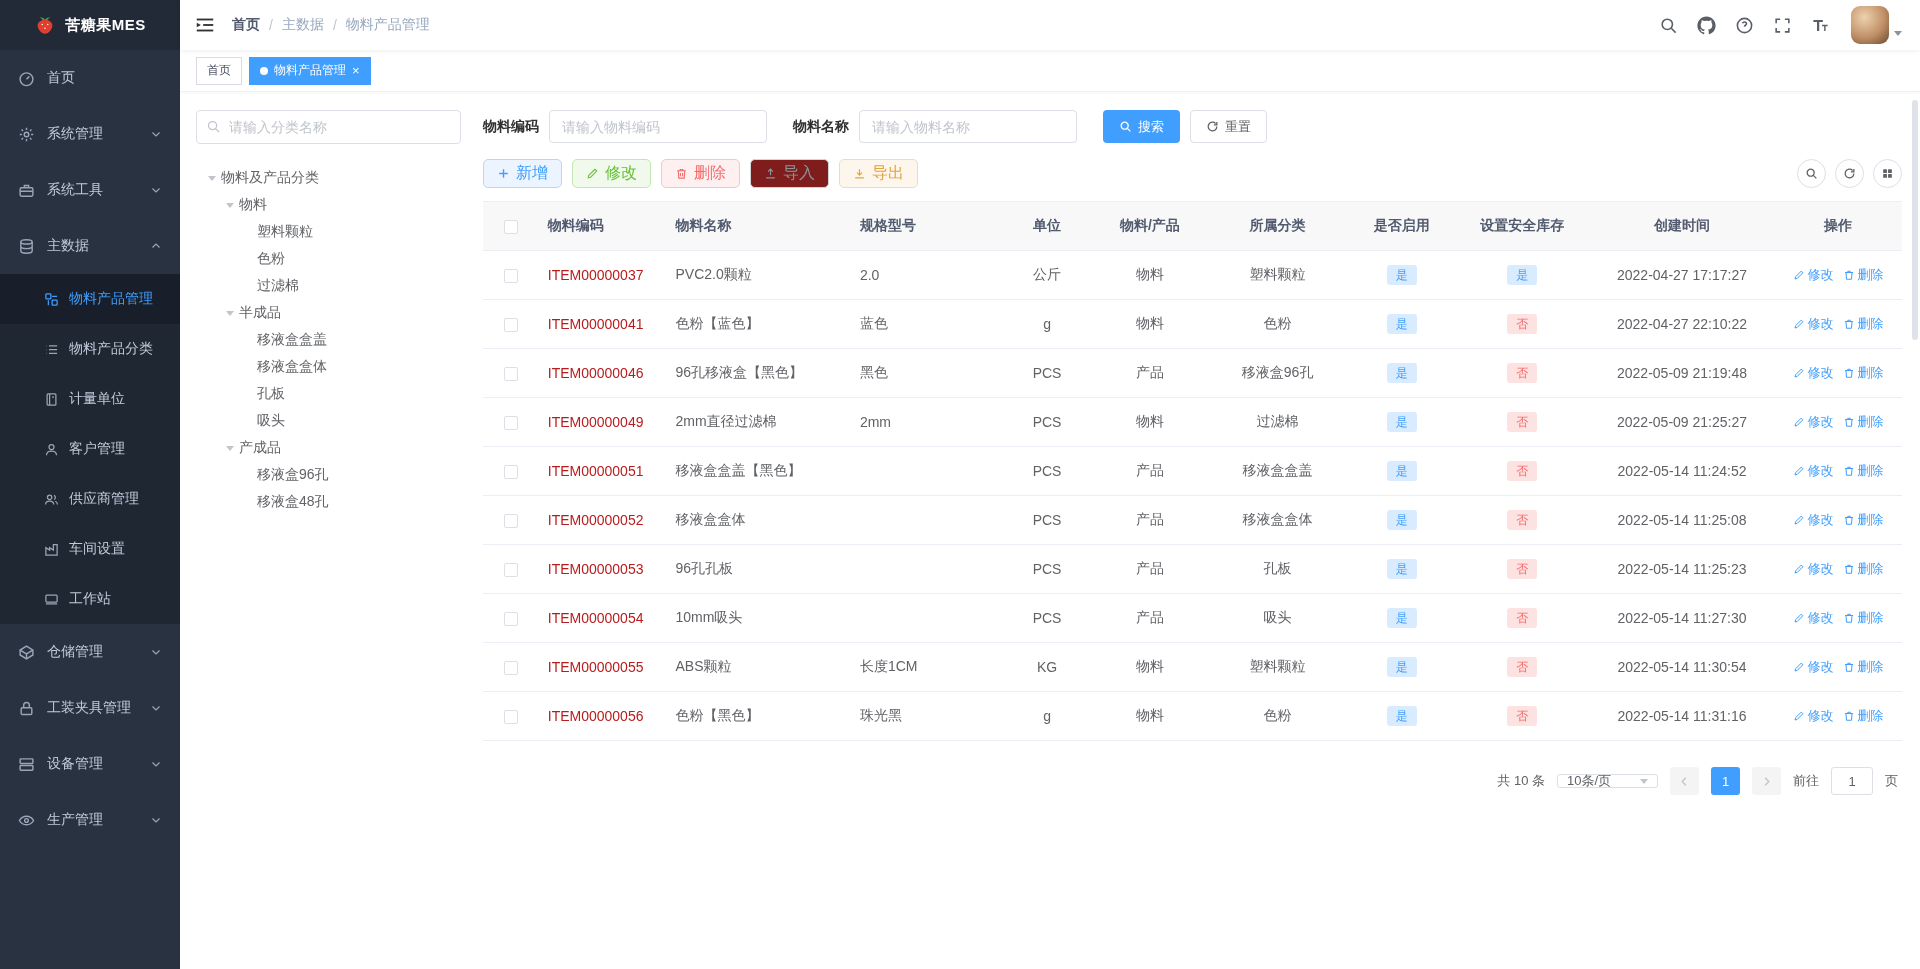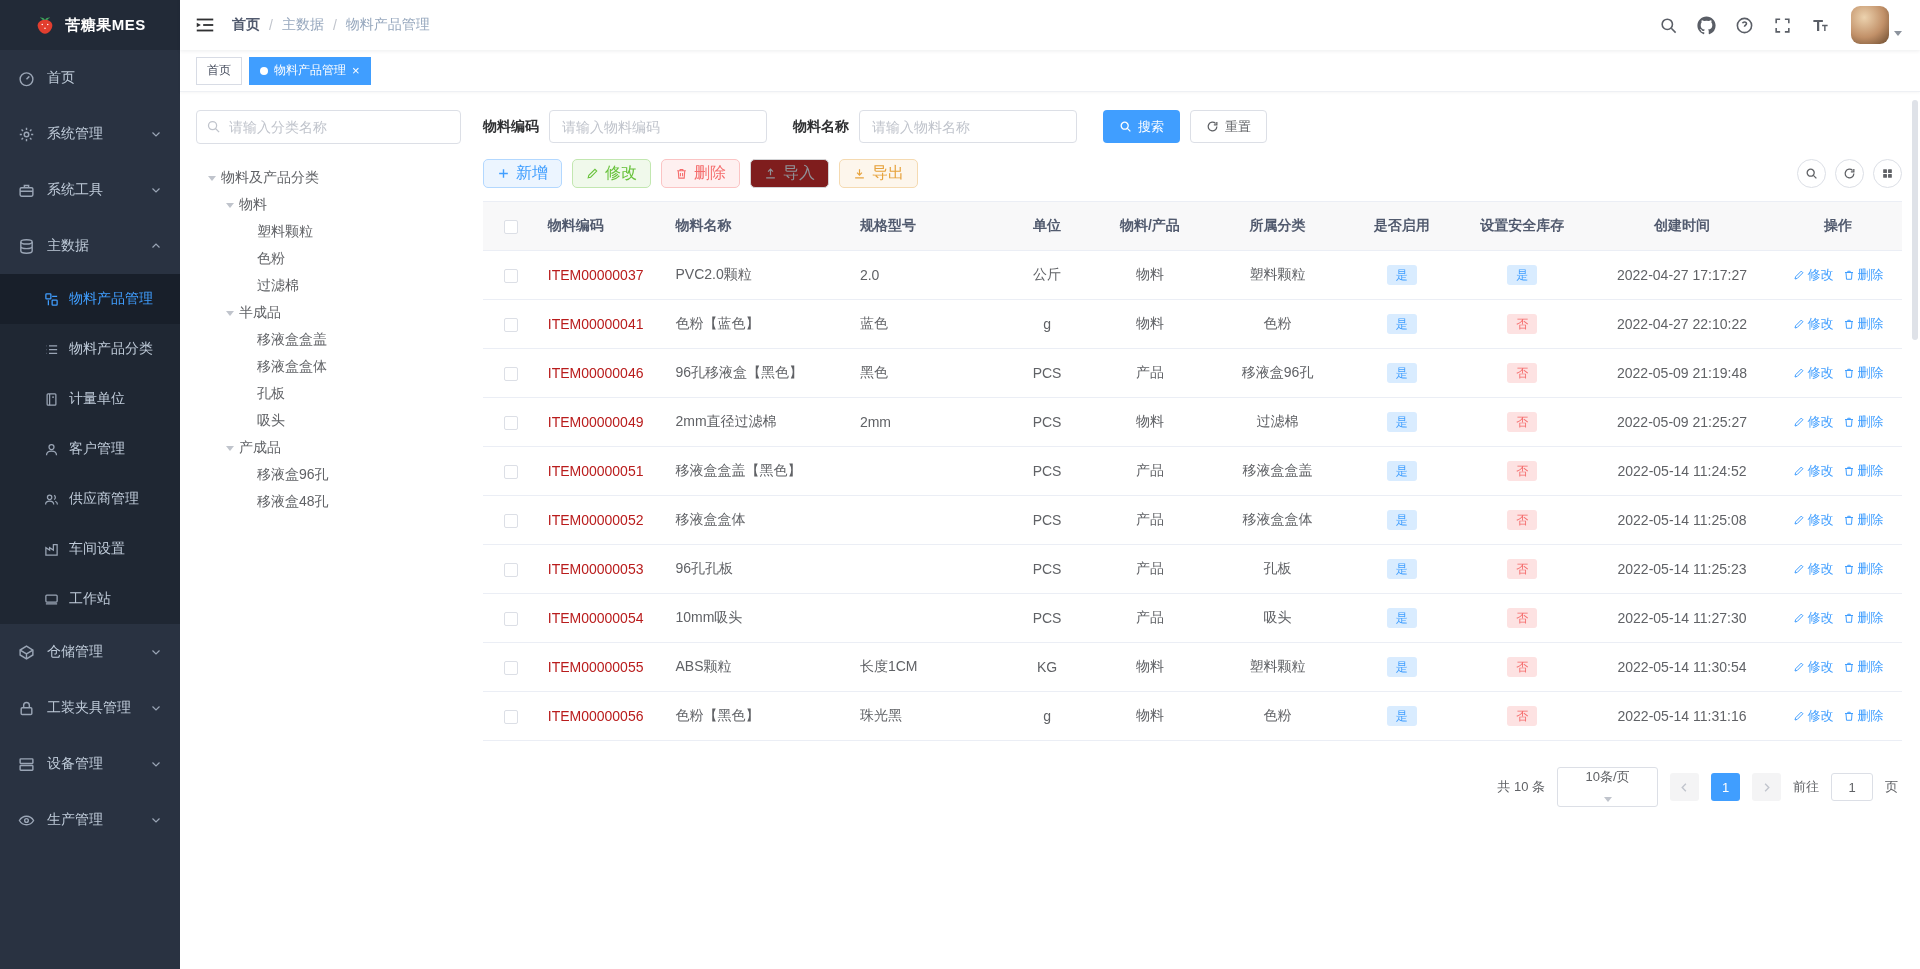--- a/index.html
+++ b/index.html
@@ -99,22 +99,22 @@
   .code-link { color:#b91c1c; cursor:pointer; }
   .badge { display:inline-block; min-width:30px; padding:3px 8px; border-radius:3px; font-size:12px; line-height:1.2; }
   .badge-yes { background:#d9ecff; color:#409eff; }
   .badge-no  { background:#fde2e2; color:#f56c6c; }
   .row-link { color:#409eff; font-size:13px; cursor:pointer; display:inline-flex; align-items:center; gap:3px; }
   .row-link + .row-link { margin-left:9px; }
   .row-link svg { width:12px; height:12px; }
 
   .pagination { display:flex; align-items:center; justify-content:flex-end; gap:12px; margin-top:26px;
     font-size:13px; color:#606266; padding-right:4px; }
-  .page-select { width:101px; height:40px; border:1px solid #dcdfe6; border-radius:3px; display:flex;
-    align-items:center; justify-content:space-between; padding:0 9px; cursor:pointer; color:#606266; background:#fff;flex-direction:column; }
+  .page-select { width:101px; height:14px; border:1px solid #dcdfe6; border-radius:3px; display:flex;
+    align-items:center; justify-content:space-between; padding:0 9px; cursor:pointer; color:#606266; background:#fff; }
   .page-select .dn { width:0; height:0; border:4px solid transparent; border-top:5px solid #c0c4cc; margin-top:4px; }
   .page-btn { min-width:29px; height:28px; border-radius:3px; background:#f4f4f5; border:none;
     display:inline-flex; align-items:center; justify-content:center; color:#c0c4cc; cursor:pointer; }
   .page-btn svg { width:11px; height:11px; }
   .page-num { min-width:29px; height:28px; border-radius:3px; background:#409eff; color:#fff;
     display:inline-flex; align-items:center; justify-content:center; font-size:13px; cursor:pointer; }
   .goto-input { width:42px; height:28px; border:1px solid #dcdfe6; border-radius:3px; text-align:center;
     font-size:13px; color:#606266; outline:none; }
 
   .win-scrollbar { position:absolute; right:2px; top:100px; width:6px; height:240px;

